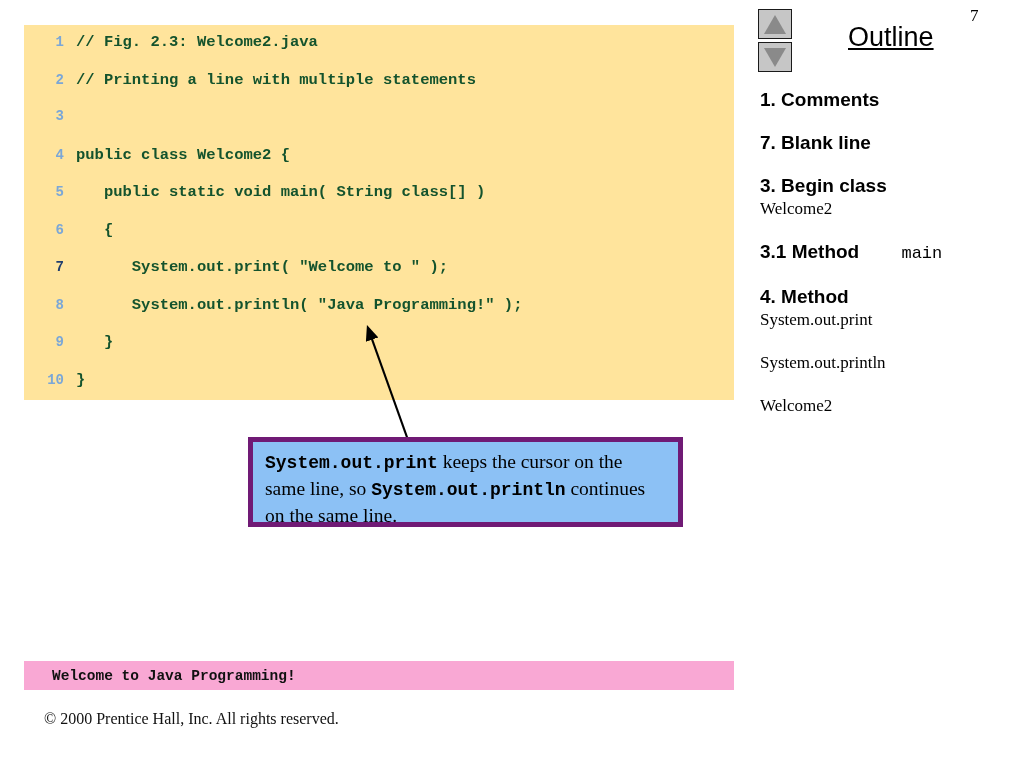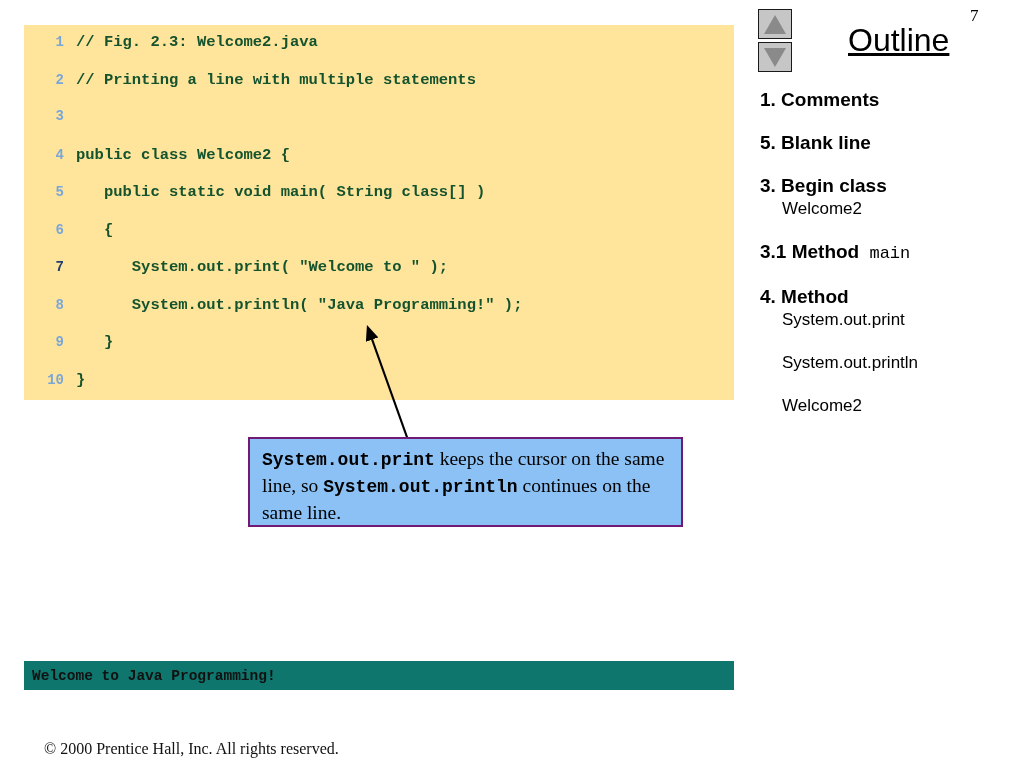--- a/index.html
+++ b/index.html
@@ -64,21 +64,21 @@
   }
 
   
   #callout-box {
     position: absolute;
     left: 248px;
     top: 437px;
     width: 435px;
     height: 90px;
     background: #8cc1f5;
-    border: 2px solid #701a75;
+    border: 5px solid #701a75;
     box-sizing: border-box;
     padding: 7px 12px 0 12px;
   }
   #callout-text {
     font-family: "Liberation Serif", serif;
     font-size: 19.5px;
     line-height: 25px;
     color: #000;
   }
   #callout-text .mono {
@@ -95,39 +95,39 @@
     pointer-events: none;
   }
 
   
   #program-output-bar {
     position: absolute;
     left: 24px;
     top: 661px;
     width: 710px;
     height: 29px;
-    background: #0f766e;
+    background: #f9a8d4;
     box-sizing: border-box;
     display: flex;
     align-items: center;
-    padding-left: 8px;
+    padding-left: 28px;
   }
   #program-output-text {
     font-family: "Liberation Mono", "DejaVu Sans Mono", monospace;
     font-size: 14.5px;
     font-weight: bold;
     color: #111;
     white-space: pre;
   }
 
   
   #footer-copyright {
     position: absolute;
     left: 44px;
-    top: 740px;
+    top: 710px;
     font-family: "Liberation Serif", serif;
     font-size: 16px;
     color: #111;
   }
 
   
   #outline-panel {
     position: absolute;
     left: 752px;
     top: 0px;
@@ -163,21 +163,21 @@
   .tri-down {
     border-left: 11px solid transparent;
     border-right: 11px solid transparent;
     border-top: 19px solid #8a8a8a;
   }
   #outline-title {
     position: absolute;
     left: 96px;
     top: 22px;
     font-family: "Liberation Sans", sans-serif;
-    font-size: 32px;
+    font-size: 27px;
     color: #000;
     text-decoration: underline;
     letter-spacing: 0px;
   }
   #outline-items {
     position: absolute;
     left: 8px;
     top: 88px;
     width: 264px;
   }
@@ -189,29 +189,29 @@
     font-size: 19px;
     font-weight: bold;
     color: #000;
     display: block;
     line-height: 23px;
   }
   .outline-item .oi-label .oi-code {
     font-family: "Liberation Mono", "DejaVu Sans Mono", monospace;
     font-weight: normal;
     font-size: 17px;
+    padding-left: 32px;
   }
   .outline-item .oi-code-line {
-    font-family: Liberation Sans, sans-serif;
+    font-family: Liberation Serif, serif;
     font-size: 17px;
     font-weight: normal;
     color: #000;
     display: block;
     line-height: 23px;
-    margin-left: 22px;
   }
 </style>
 </head>
 <body>
 
 <div id="page-number">7</div>
 
 <div id="code-listing">
     <div class="code-line">
       <span class="lineno">1</span>
@@ -285,21 +285,21 @@
     </div>
   </div>
 
   <div id="outline-title">Outline</div>
 
   <div id="outline-items">
       <div class="outline-item">
         <span class="oi-label"><span>1. Comments</span></span>
       </div>
       <div class="outline-item">
-        <span class="oi-label"><span>5. Blank line</span></span>
+        <span class="oi-label"><span>7. Blank line</span></span>
       </div>
       <div class="outline-item">
         <span class="oi-label"><span>3. Begin class</span></span>
         <span class="oi-code-line">Welcome2</span>
       </div>
       <div class="outline-item">
         <span class="oi-label"><span>3.1 Method</span><span class="oi-code"> main</span></span>
       </div>
       <div class="outline-item">
         <span class="oi-label"><span>4. Method</span></span>

